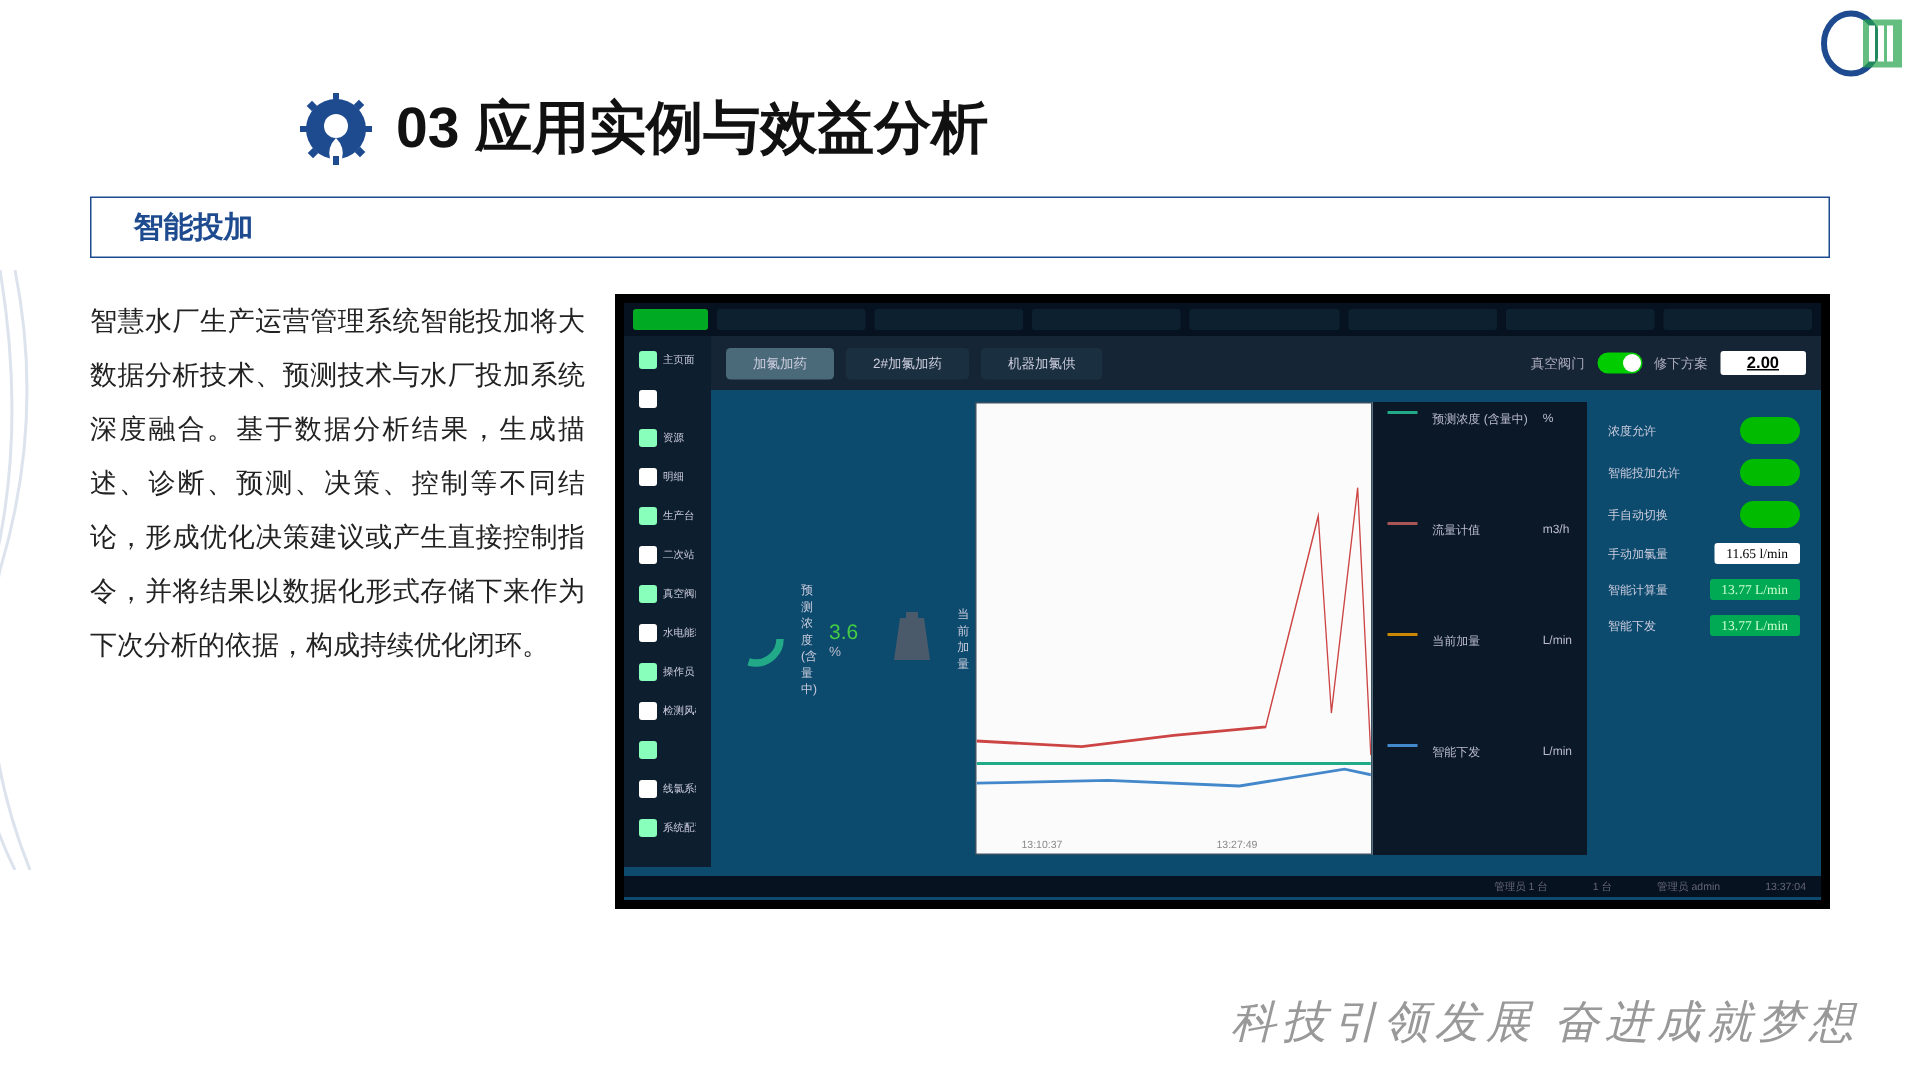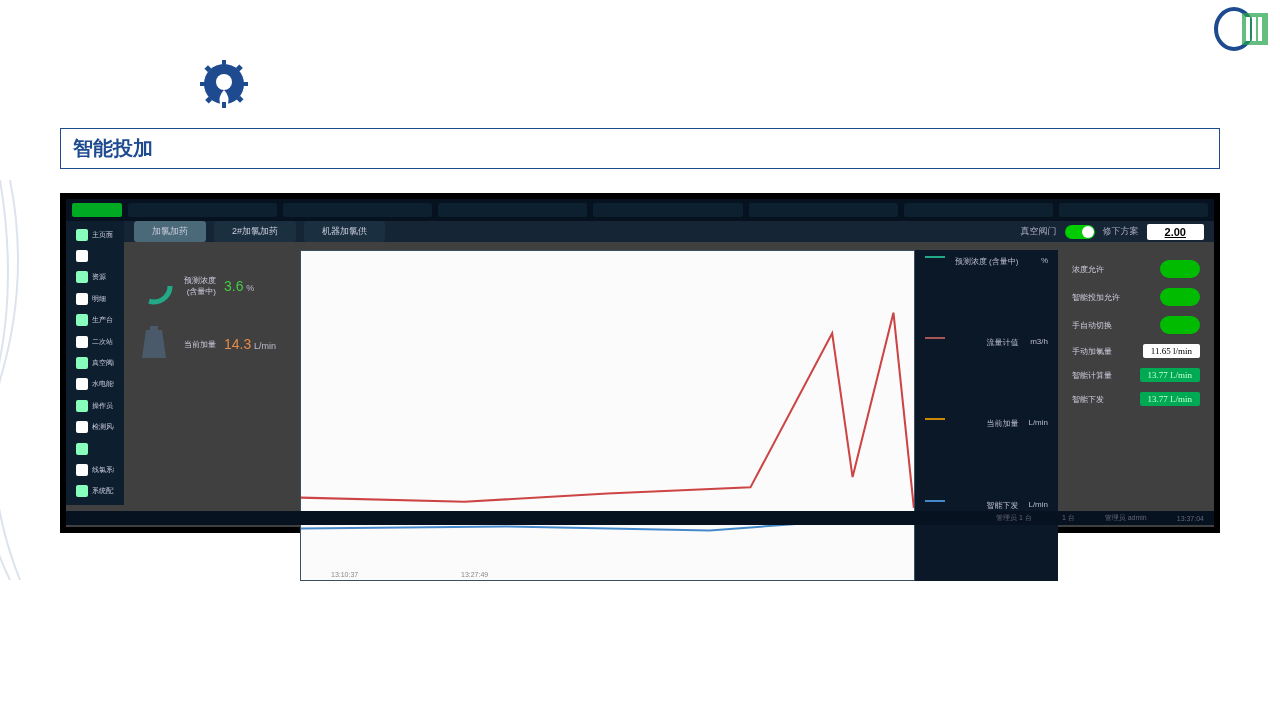--- a/index.html
+++ b/index.html
@@ -3,43 +3,43 @@
 <meta charset="utf-8">
 <style>
   * { margin: 0; padding: 0; box-sizing: border-box; }
   body { width: 1280px; height: 720px; font-family: "Microsoft YaHei", sans-serif; background: #fff; position: relative; overflow: hidden; }
   .page { width: 100%; height: 100%; padding: 60px 60px 0 60px; position: relative; }
   .logo-tr { position: absolute; top: 5px; right: 8px; width: 60px; height: 48px; }
   .title-row { display: flex; align-items: center; gap: 16px; margin-left: 140px; }
   .gear-icon { width: 48px; height: 48px; position: relative; }
   .gear-icon svg { width: 100%; height: 100%; }
   .title-text { font-size: 38px; font-weight: 700; color: #111; }
-  .section-bar { margin-top: 20px; border: 1px solid #1e4b8f; padding: 6px 12px; }
+  .section-bar { margin-top: 20px; border: 1px solid #1e4b8f; padding: 6px 28px; }
   .section-label { color: #1e4b8f; font-weight: 700; font-size: 20px; }
   .content-row { display: flex; gap: 20px; margin-top: 24px; }
   .body-text { width: 330px; font-size: 18px; line-height: 2.0; color: #222; text-align: justify; }
-  .screenshot { flex: 1; background: #404040; border: 6px solid #000; height: 340px; position: relative; color: #aab; font-size: 10px; text-align: right; }
+  .screenshot { flex: 1; background: #0c4a6e; border: 6px solid #000; height: 410px; position: relative; color: #aab; font-size: 10px; }
   .ss-top { height: 22px; background: #061220; display: flex; gap: 6px; padding: 0 6px; align-items: center; }
   .ss-top .cell { flex: 1; height: 14px; background: #0d2030; border-radius: 2px; }
   .ss-body { display: flex; height: calc(100% - 44px); }
   .ss-nav { width: 58px; background: #0d1f2f; padding: 6px 0; display: flex; flex-direction: column; gap: 6px; align-items: center; }
   .nav-item { width: 46px; height: 20px; display: flex; align-items: center; gap: 4px; padding: 0 4px; }
   .nav-ic { width: 12px; height: 12px; background: #8fb; border-radius: 2px; flex-shrink: 0; }
   .nav-ic.w { background: #fff; }
   .nav-lbl { font-size: 7px; color: #ccd; white-space: nowrap; overflow: hidden; }
   .ss-main { flex: 1; display: flex; flex-direction: column; }
   .tabs-row { height: 36px; display: flex; align-items: center; gap: 8px; padding: 0 10px; background: #152535; }
   .tab { padding: 4px 18px; font-size: 9px; background: #1a3040; border-radius: 3px; color: #ccd; }
   .tab.active { background: #4a6a7a; }
   .right-ctrl { margin-left: auto; display: flex; align-items: center; gap: 8px; font-size: 9px; }
   .toggle { width: 30px; height: 14px; background: #0c0; border-radius: 7px; position: relative; }
   .toggle::after { content: ""; position: absolute; right: 1px; top: 1px; width: 12px; height: 12px; background: #fff; border-radius: 50%; }
   .val-box { background: #fff; color: #000; padding: 2px 18px; font-weight: 700; font-size: 11px; border-radius: 2px; text-decoration: underline; }
   .main-cols { flex: 1; display: flex; gap: 8px; padding: 8px; }
-  .metrics { width: 160px; display: flex; flex-direction: column; gap: 14px; padding-top: 14px; }
+  .metrics { width: 160px; display: flex; flex-direction: row; gap: 14px; padding-top: 14px; }
   .metric { display: flex; align-items: center; gap: 8px; }
   .m-ic { width: 44px; height: 44px; flex-shrink: 0; }
   .m-txt { font-size: 8px; color: #ccd; }
   .m-val { font-size: 14px; font-weight: 400; }
   .m-unit { font-size: 9px; color: #bbc; }
   .v-green { color: #4c4; }
   .v-yellow { color: #e6b74a; }
   .v-orange { color: #e68a4a; }
   .chart-area { flex: 1; display: flex; flex-direction: row; }
   .chart { flex: 1; background: #fbfbfb; border: 1px solid #3a5060; position: relative; }
@@ -89,27 +89,32 @@
             <rect x="22" y="42" width="4" height="6"></rect>
             <rect x="0" y="22" width="6" height="4"></rect>
             <rect x="42" y="22" width="6" height="4"></rect>
             <rect x="6" y="6" width="5" height="5" transform="rotate(45 8 8)"></rect>
             <rect x="37" y="6" width="5" height="5" transform="rotate(45 40 8)"></rect>
             <rect x="6" y="37" width="5" height="5" transform="rotate(45 8 40)"></rect>
             <rect x="37" y="37" width="5" height="5" transform="rotate(45 40 40)"></rect>
           </g>
         </svg>
     </div>
+    <div class="title-text">
+      <span>03</span>
+      <span>应用实例与效益分析</span>
+    </div>
   </div>
 
   <div class="section-bar">
     <span class="section-label">智能投加</span>
   </div>
 
   <div class="content-row">
+    <div class="body-text">智慧水厂生产运营管理系统智能投加将大数据分析技术、预测技术与水厂投加系统深度融合。基于数据分析结果，生成描 述、诊断、预测、决策、控制等不同结论，形成优化决策建议或产生直接控制指令，并将结果以数据化形式存储下来作为下次分析的依据，构成持续优化闭环。</div>
 
     <div class="screenshot">
       <div class="ss-top">
         <div style="width:50px;height:14px;background:#0a2;border-radius:2px"></div>
         <div class="cell"></div>
           <div class="cell"></div>
           <div class="cell"></div>
           <div class="cell"></div>
           <div class="cell"></div>
           <div class="cell"></div>
@@ -260,13 +265,14 @@
       </div>
       <div class="ss-footer" id="ss-footer">
           <span>管理员 1 台</span>
           <span>1 台</span>
           <span>管理员 admin</span>
           <span>13:37:04</span>
         </div>
     </div>
   </div>
 
+  <div class="slogan">科技引领发展 奋进成就梦想</div>
 </div>
 
 </body></html>

